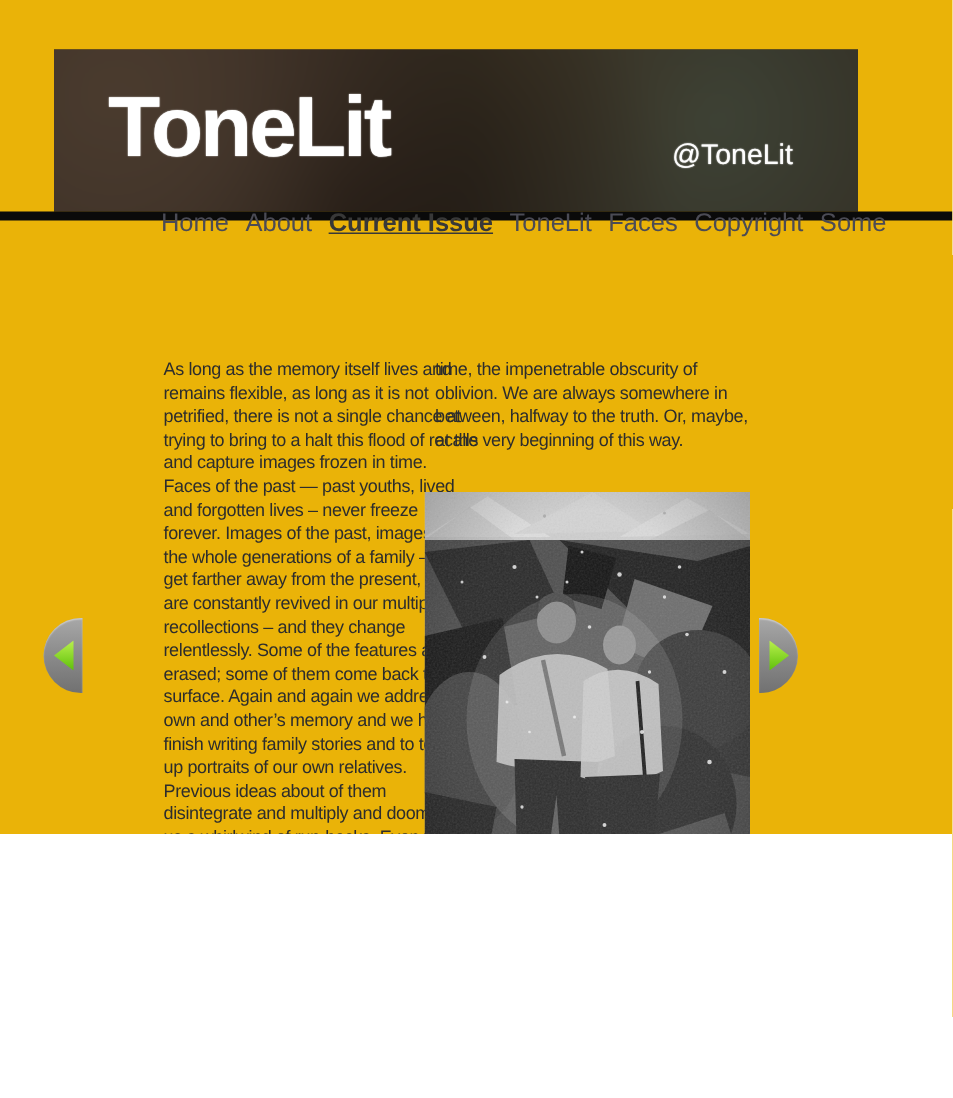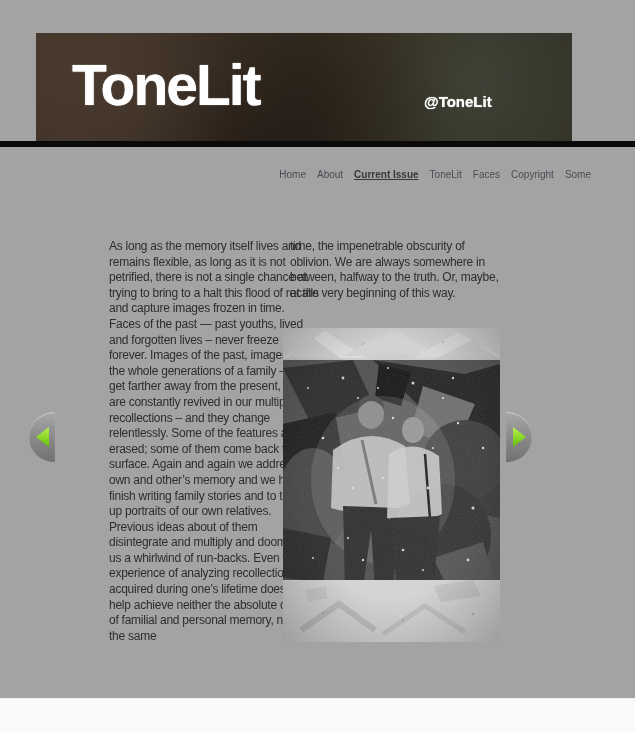--- a/index.html
+++ b/index.html
@@ -1,40 +1,40 @@
 <!DOCTYPE html>
 <html><head>
 <meta charset="utf-8">
 <style>
   html,body{margin:0;padding:0;background:#fff;}
-  .page{position:relative;width:635px;height:732px;background:#a3a3a3;overflow:hidden;
+  .page{position:relative;width:635px;height:556px;background:#eab308;overflow:hidden;
         font-family:"Liberation Sans", sans-serif;}
 
   
   .banner{position:absolute;left:36px;top:33px;width:536px;height:108px;overflow:hidden;background:#241c15;}
   .banner-bg{position:absolute;left:-30px;top:-30px;right:-30px;bottom:-30px;
     background:
       radial-gradient(circle at 12% 35%, #4a3b2e 0%, rgba(74,59,46,0) 45%),
       radial-gradient(circle at 38% 80%, #1c1510 0%, rgba(28,21,16,0) 55%),
       radial-gradient(circle at 55% 25%, #3d3526 0%, rgba(61,53,38,0) 45%),
       radial-gradient(circle at 78% 45%, #3e4336 0%, rgba(62,67,54,0) 50%),
       radial-gradient(circle at 95% 75%, #2e251c 0%, rgba(46,37,28,0) 55%),
       radial-gradient(circle at 25% 60%, #55443a 0%, rgba(85,68,58,0) 40%),
       #2a211a;
     filter:blur(9px);}
   .site-title{position:absolute;left:36px;top:24px;margin:0;color:#ffffff;
     font-size:57px;font-weight:bold;letter-spacing:-2px;line-height:1;
     text-shadow:0 0 1px #fff; cursor:pointer;}
-  .site-handle{position:absolute;left:388px;top:60px;color:#fdfdfd;
-    font-size:15px;font-weight:bold;letter-spacing:0px;text-shadow:0 0 1px #fff;}
+  .site-handle{position:absolute;left:412px;top:60px;color:#fdfdfd;
+    font-size:19px;font-weight:normal;letter-spacing:0px;text-shadow:0 0 1px #fff;}
 
   
   .header-rule{position:absolute;left:0;top:141px;width:635px;height:6px;background:#0a0a0a;}
-  .main-nav{position:absolute;top:169px;right:44px;display:flex;gap:11px;
-    font-size:10px;color:#4b4b55;white-space:nowrap;}
+  .main-nav{position:absolute;top:139px;right:44px;display:flex;gap:11px;
+    font-size:17px;color:#4b4b55;white-space:nowrap;}
   .nav-item{color:#4b4b55;text-decoration:none;cursor:pointer;}
   .nav-item.active{font-weight:bold;color:#383838;text-decoration:underline;}
 
   
   .col{position:absolute;top:239px;color:#2d2d2d;font-size:12px;line-height:15.6px;
     letter-spacing:-0.25px;text-align:left;}
   .col-left{left:73px;width:210px;margin-left:36px;}
   .col-right{left:290px;width:218px;}
 
   

